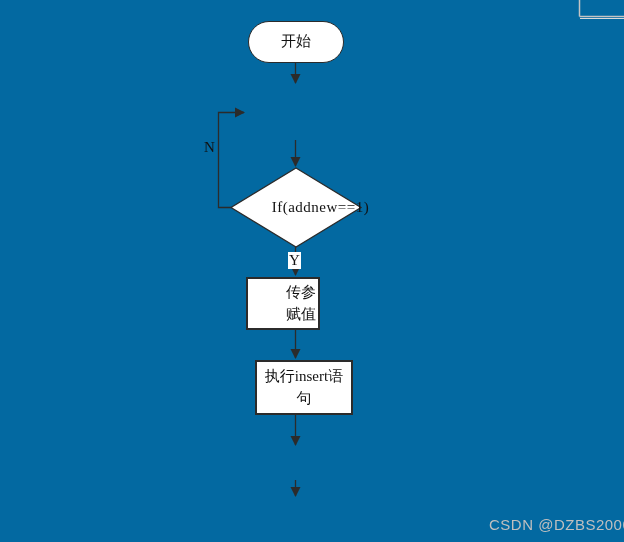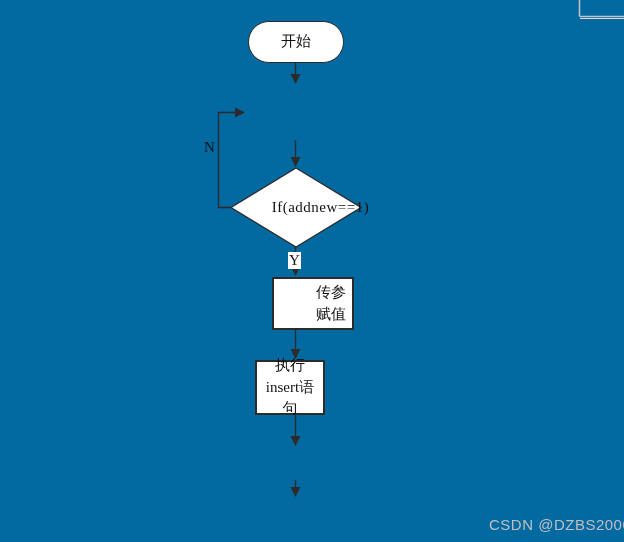--- a/index.html
+++ b/index.html
@@ -42,22 +42,22 @@
     text-align: center;
     letter-spacing: 0.5px;
   }
   .edge-label {
     position: absolute;
     font-size: 15px;
     color: #111111;
   }
   #n-start  { left: 248px; top: 21px;  width: 96px; height: 42px; }
   #n-enter  { left: 247px; top: 84px;  width: 97px; height: 56px; }
-  #n-assign { left: 272px; top: 277px; width: 82px; height: 53px; padding-left: 36px; }
-  #n-insert { left: 255px; top: 360px; width: 70px; height: 55px; padding: 1px 2px; }
+  #n-assign { left: 246px; top: 277px; width: 74px; height: 53px; padding-left: 36px; }
+  #n-insert { left: 255px; top: 360px; width: 98px; height: 55px; padding: 1px 2px; }
   #n-update { left: 250px; top: 447px; width: 93px; height: 33px; }
   #n-exit   { left: 248px; top: 498px; width: 96px; height: 40px; }
   #lbl-decision { left: 236px; top: 199px; width: 121px; margin-left: 24px; }
   #lbl-n { left: 204px; top: 139px; }
   #lbl-y { left: 288px; top: 252px; background: #ffffff; padding: 0 1px; }
   #watermark {
     position: absolute;
     left: 489px; top: 516px;
     font-family: "Liberation Sans", "DejaVu Sans", sans-serif;
     font-size: 15px;

